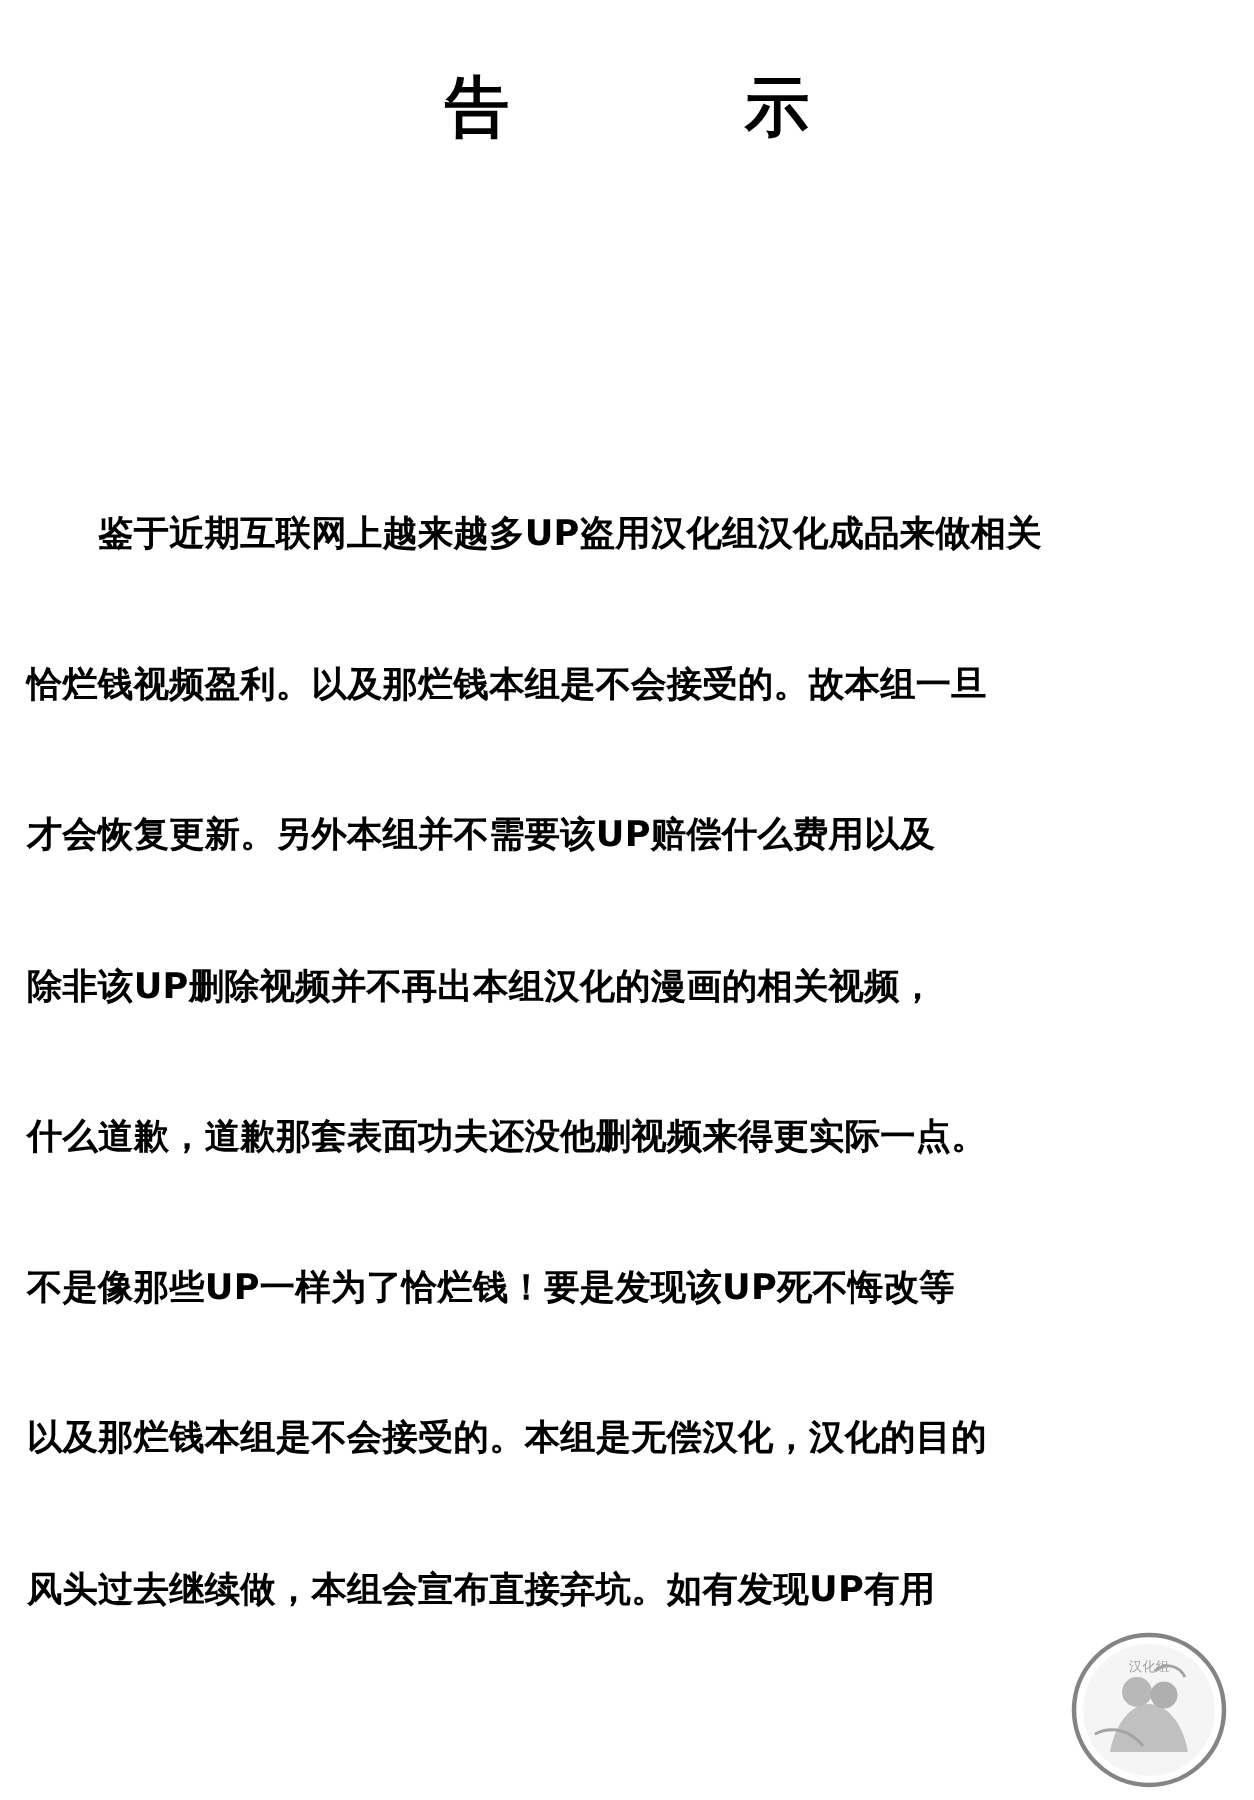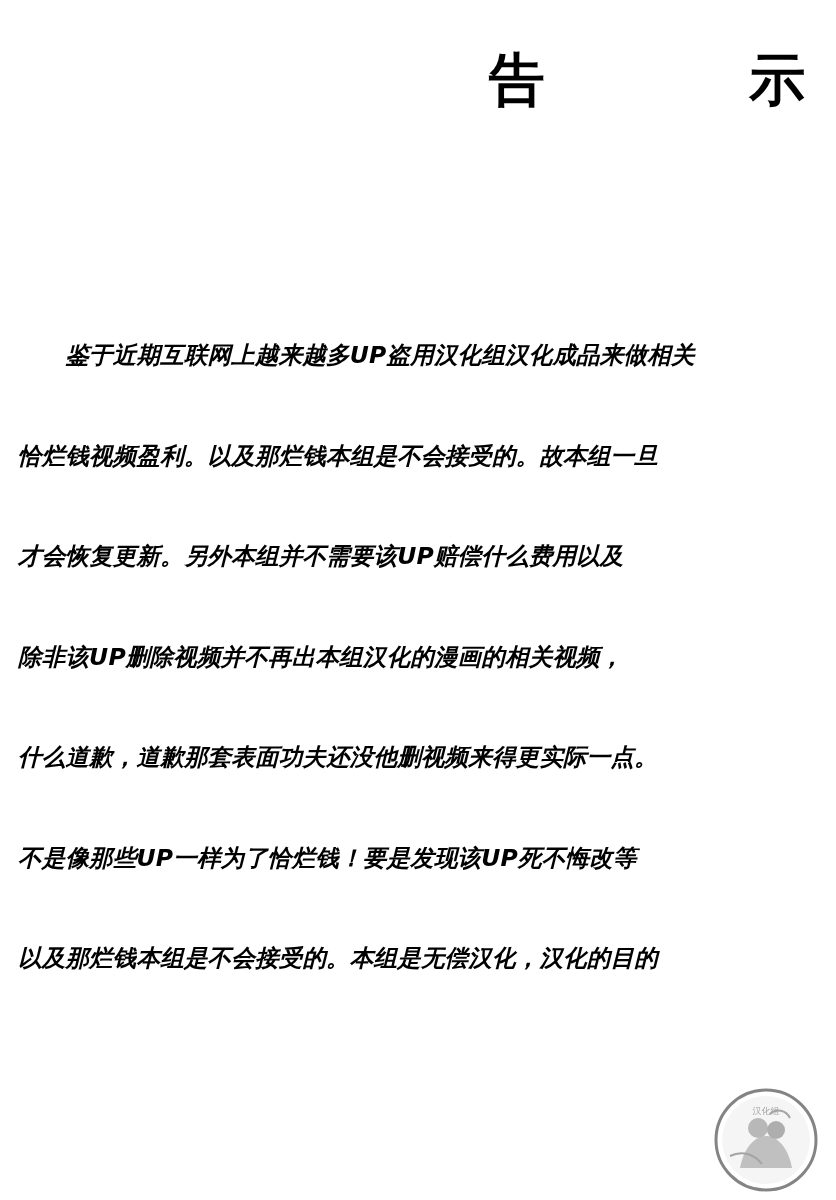--- a/index.html
+++ b/index.html
@@ -19,22 +19,22 @@
     position: relative;
     width: 836px;
     height: 1200px;
     box-sizing: border-box;
   }
   .notice-title {
     position: absolute;
     top: 48px;
     left: 0;
     width: 836px;
-    text-align: right;
-    font-size: 56px;
+    text-align: center;
+    font-size: 43px;
     font-weight: bold;
     letter-spacing: 0.55em;
     text-indent: 0.55em;
     line-height: 1.15;
     color: #000;
     font-family: "DejaVu Sans", "Liberation Sans", sans-serif;
   }
   .body-block {
     position: absolute;
     top: 272px;
@@ -45,21 +45,20 @@
     line-height: 33.5px;
     letter-spacing: 0.2px;
     color: #000;
     font-family: "DejaVu Sans", "Liberation Sans", sans-serif;
     white-space: pre-wrap;
   }
   .body-block p {
     margin: 0;
     padding: 0;
     white-space: pre-wrap;
-    font-style: italic;
   }
   .watermark {
     position: absolute;
     right: 14px;
     bottom: 4px;
     width: 112px;
     height: 112px;
     opacity: 0.62;
   }
   .watermark svg {
@@ -74,20 +73,21 @@
   <div class="notice-title">告　　示</div>
 
   <div class="body-block">
     <p>　　鉴于近期互联网上越来越多UP盗用汉化组汉化成品来做相关</p>
     <p>恰烂钱视频盈利。以及那烂钱本组是不会接受的。故本组一旦</p>
     <p>才会恢复更新。另外本组并不需要该UP赔偿什么费用以及</p>
     <p>除非该UP删除视频并不再出本组汉化的漫画的相关视频，</p>
     <p>什么道歉，道歉那套表面功夫还没他删视频来得更实际一点。</p>
     <p>不是像那些UP一样为了恰烂钱！要是发现该UP死不悔改等</p>
     <p>以及那烂钱本组是不会接受的。本组是无偿汉化，汉化的目的</p>
+    <p>风头过去继续做，本组会宣布直接弃坑。如有发现UP有用</p>
     
     
     
     
     
     
     
     
     
     

